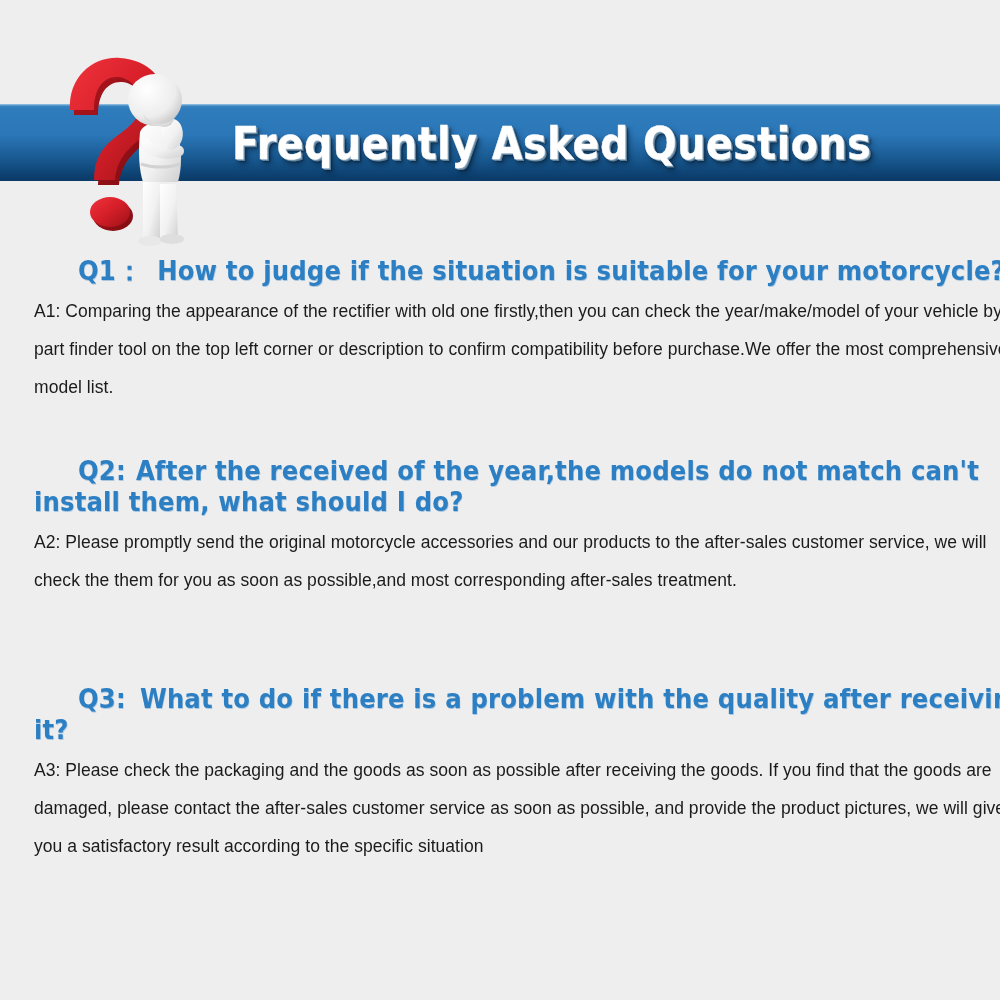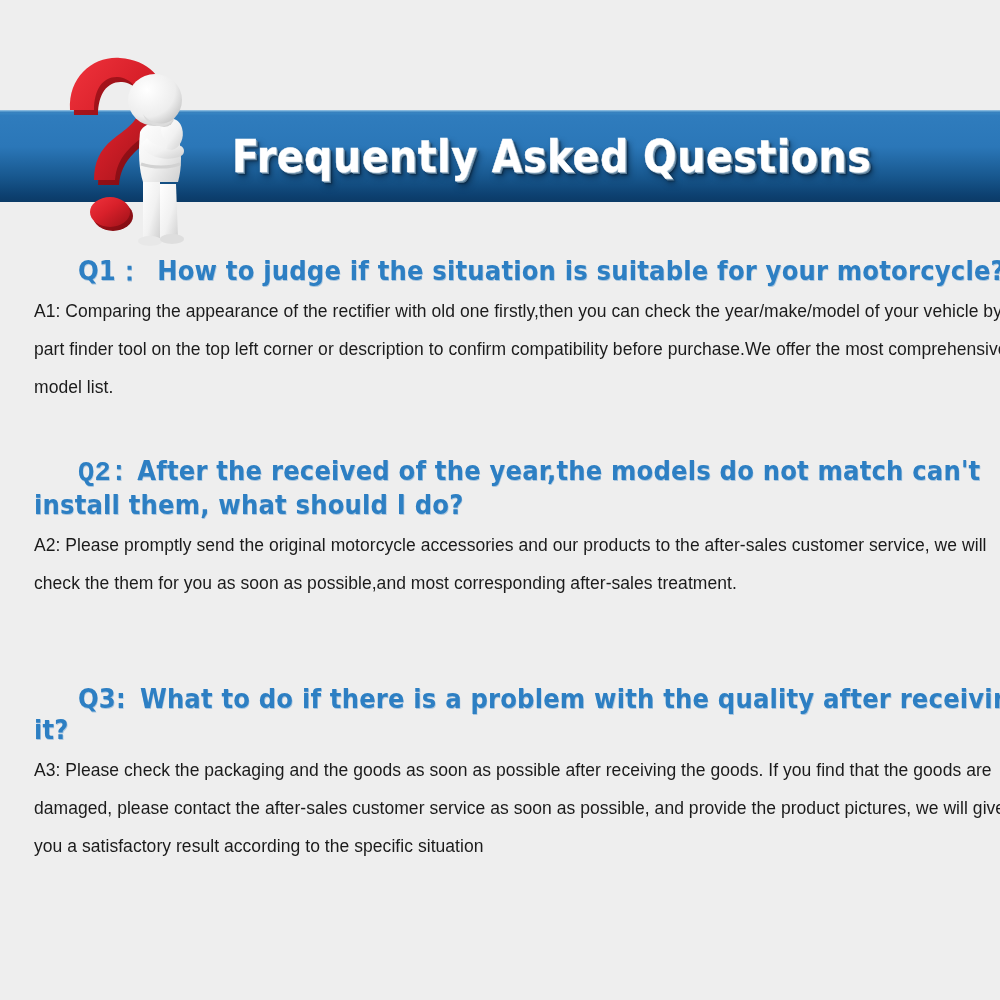--- a/index.html
+++ b/index.html
@@ -12,23 +12,23 @@
     background: #eeeeee;
     font-family: "Liberation Sans", sans-serif;
     overflow: hidden;
     position: relative;
   }
 
   
   .banner {
     position: absolute;
     left: 0;
-    top: 110px;
-    width: 1000px;
-    height: 92px;
+    top: 104px;
+    width: 1000px;
+    height: 77px;
     background: linear-gradient(to bottom,
         #3f8fc9 0%,
         #2f7cbd 6%,
         #2b77b8 40%,
         #18588f 72%,
         #0d4171 92%,
         #0b3a66 100%);
     box-sizing: border-box;
   }
   .banner-topline {
@@ -83,21 +83,21 @@
     color: #2d7fc3;
     font-family: "Liberation Sans Narrow", "DejaVu Sans Condensed", "Liberation Sans", sans-serif;
     font-weight: bold;
     font-size: 27px;
     line-height: 31px;
     letter-spacing: 0.2px;
     margin: 0 0 6px 0;
     text-shadow: 0.6px 0.6px 0 rgba(45,127,195,0.35);
   }
   .q-label { margin-right: 14px; margin-left: 44px; }
-  .q2 .q-label { margin-right: 10px; font-family: Liberation Mono, monospace; }
+  .q2 .q-label { margin-right: 10px; }
 
   .answer {
     color: #1b1b1b;
     font-size: 17.5px;
     line-height: 38px;
     margin: 0;
     letter-spacing: 0.05px;
   }
   .a-label { }
 

